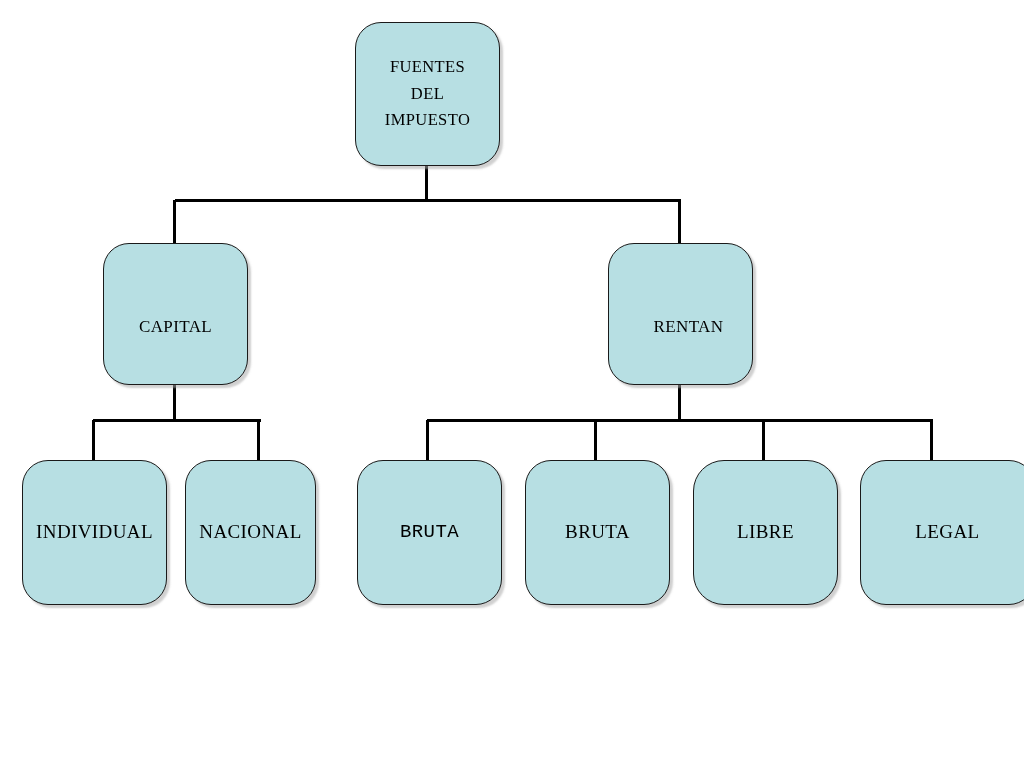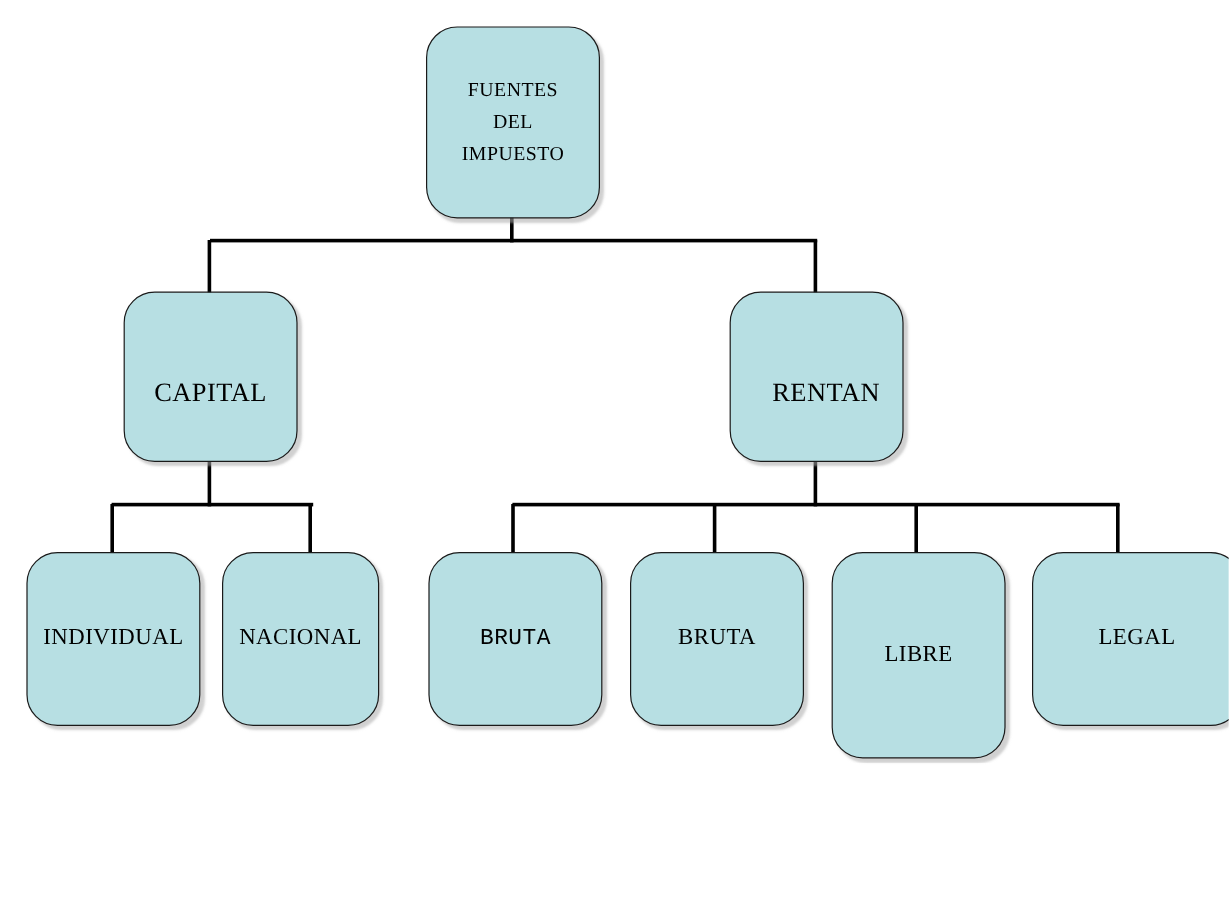--- a/index.html
+++ b/index.html
@@ -44,21 +44,21 @@
     z-index: 2;
   }
   .node-label {
     display: block;
     line-height: 1.62;
     letter-spacing: 0.4px;
     white-space: pre-line;
     padding: 0 6px;
   }
   .lvl-root .node-label { font-size: 16.5px; }
-  .lvl-mid  .node-label { font-size: 22px; margin-top: 26px; }
+  .lvl-mid  .node-label { font-size: 17px; margin-top: 26px; }
   .lvl-leaf .node-label { font-size: 19px; }
 </style>
 </head>
 <body>
 
 <div id="canvas">
 
   <div id="connectors">
       <div class="conn" style="background: rgb(0, 0, 0); left: 425px; top: 166px; width: 3px; height: 36px;"></div>
       <div class="conn" style="background: rgb(0, 0, 0); left: 175px; top: 199px; width: 506px; height: 3px;"></div>
@@ -69,21 +69,21 @@
       <div class="conn" style="background: rgb(0, 0, 0); left: 92px; top: 420px; width: 3px; height: 42px;"></div>
       <div class="conn" style="background: rgb(0, 0, 0); left: 257px; top: 420px; width: 3px; height: 42px;"></div>
       <div class="conn" style="background: rgb(0, 0, 0); left: 678px; top: 385px; width: 3px; height: 37px;"></div>
       <div class="conn" style="background: rgb(0, 0, 0); left: 427px; top: 419px; width: 506px; height: 3px;"></div>
       <div class="conn" style="background: rgb(0, 0, 0); left: 426px; top: 420px; width: 3px; height: 42px;"></div>
       <div class="conn" style="background: rgb(0, 0, 0); left: 594px; top: 420px; width: 3px; height: 42px;"></div>
       <div class="conn" style="background: rgb(0, 0, 0); left: 762px; top: 420px; width: 3px; height: 42px;"></div>
       <div class="conn" style="background: rgb(0, 0, 0); left: 930px; top: 420px; width: 3px; height: 42px;"></div>
     </div>
 
-  <div class="node lvl-root" id="node-root" style="left: 355px; top: 22px; width: 145px; height: 160px;">
+  <div class="node lvl-root" id="node-root" style="left: 355px; top: 22px; width: 145px; height: 144px;">
     <span class="node-label">FUENTES
 DEL
 IMPUESTO</span>
   </div>
 
   <div class="node lvl-mid" id="node-capital" style="left: 103px; top: 243px; width: 145px; height: 142px;">
     <span class="node-label">CAPITAL</span>
   </div>
   <div class="node lvl-mid" id="node-rentan" style="left: 608px; top: 243px; width: 145px; height: 142px; padding-left: 16px;">
     <span class="node-label">RENTAN</span>
@@ -94,20 +94,20 @@
   </div>
   <div class="node lvl-leaf" id="node-nacional" style="left: 185px; top: 460px; width: 131px; height: 145px;">
     <span class="node-label">NACIONAL</span>
   </div>
   <div class="node lvl-leaf" id="node-bruta" style="left: 357px; top: 460px; width: 145px; height: 145px; font-family: Liberation Mono, monospace;">
     <span class="node-label">BRUTA</span>
   </div>
   <div class="node lvl-leaf" id="node-neta" style="left: 525px; top: 460px; width: 145px; height: 145px;">
     <span class="node-label">BRUTA</span>
   </div>
-  <div class="node lvl-leaf" id="node-libre" style="left: 693px; top: 460px; width: 145px; height: 172px;">
+  <div class="node lvl-leaf" id="node-libre" style="left: 693px; top: 460px; width: 145px; height: 145px; border-radius: 31px;">
     <span class="node-label">LIBRE</span>
   </div>
   <div class="node lvl-leaf" id="node-legal" style="left: 860px; top: 460px; width: 175px; height: 145px;">
     <span class="node-label">LEGAL</span>
   </div>
 
 </div>
 
 </body></html>

